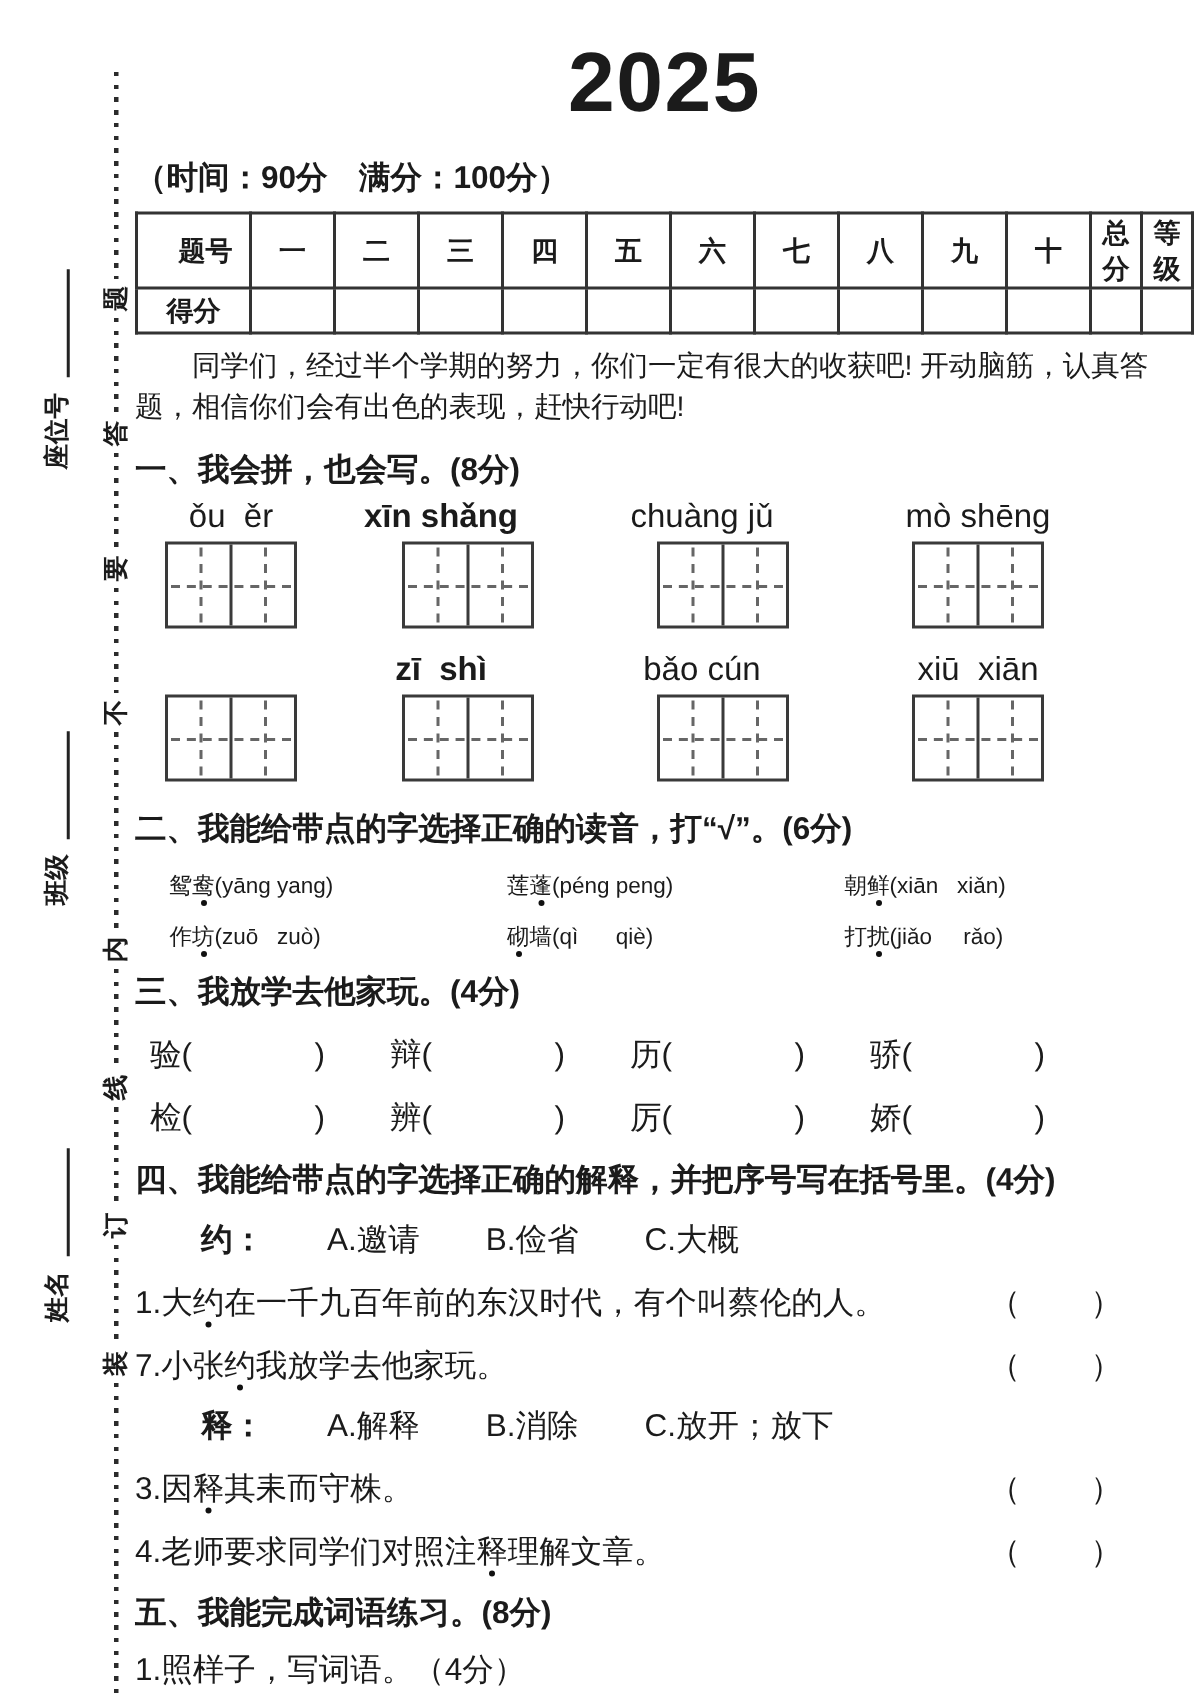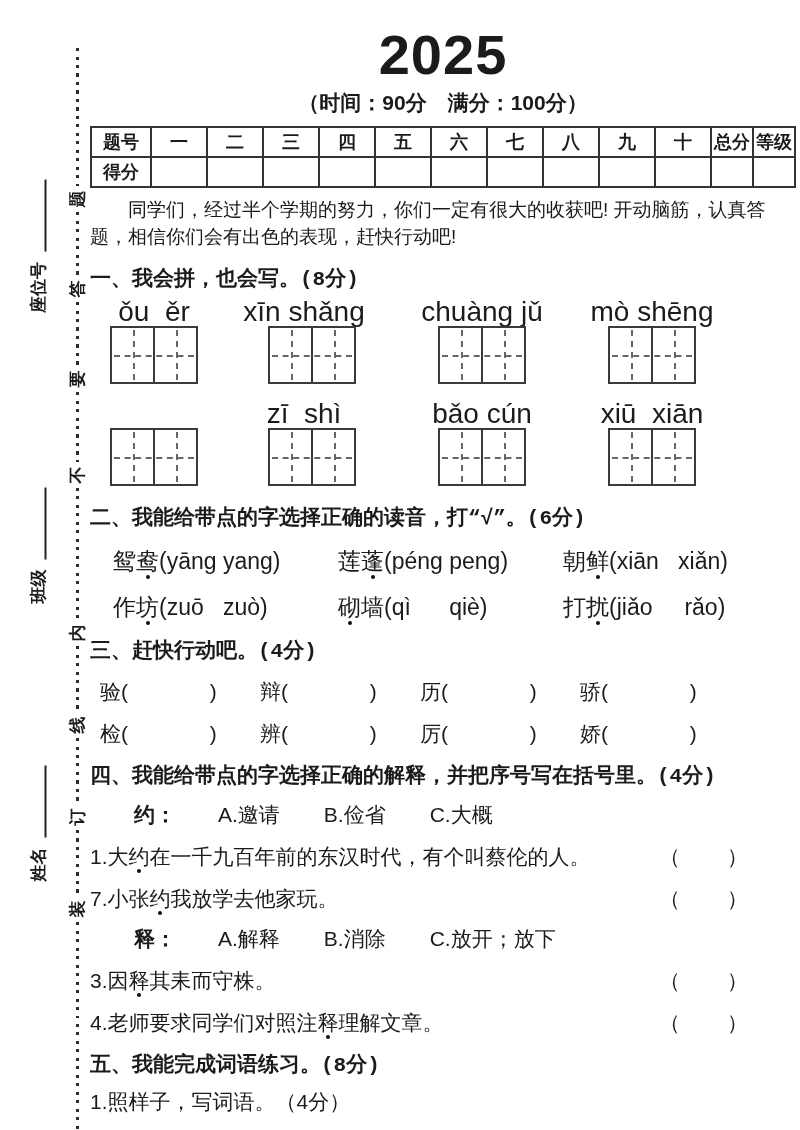--- a/index.html
+++ b/index.html
@@ -22,49 +22,49 @@
     position:absolute;left:66px;top:48px;bottom:0;width:22px;
     display:flex;flex-direction:column;align-items:center;
   }
   .leader{width:3px;background:repeating-linear-gradient(to bottom,#2b2b2b 0 3px,transparent 3px 8.5px);}
   .bind-char{height:26px;line-height:26px;font-size:17px;font-weight:700;transform:rotate(-90deg);}
   
   .content{position:absolute;left:90px;top:22px;width:706px;}
   .title-row{display:flex;justify-content:center;align-items:baseline;gap:6px;}
   .title-year{font-size:56px;font-weight:700;letter-spacing:1px;}
   .title-main{font-size:41px;font-weight:700;letter-spacing:1px;}
-  .subtitle{text-align:center;font-size:21px;font-weight:700;margin-top:2px;}
+  .subtitle{font-size:21px;font-weight:700;margin-top:17px;}
   
   table.score{border-collapse:collapse;width:100%;margin-top:9px;table-layout:fixed;}
   table.score td{
     border:2px solid #333;text-align:center;font-size:18px;font-weight:700;
     height:28px;padding:0;
   }
-  table.score td.qnum-label{width:58px;}
+  table.score td.qnum-label{width:58px;padding-left:16px;}
   table.score td.wide{width:54px;}
   
   .intro{font-size:19px;line-height:1.42;margin:9px 0 4px 0;text-indent:2em;font-weight:400;}
   
-  .sec-h{font-size:21px;font-weight:700;margin-top:13px;font-family:Liberation Mono, monospace;}
-  
-  .pinyin-row{position:relative;height:30px;margin-top:4px;font-size:28px;}
+  .sec-h{font-size:21px;font-weight:700;margin-top:13px;}
+  
+  .pinyin-row{position:relative;height:30px;margin-top:4px;font-size:22px;}
   .pinyin-row span{position:absolute;width:180px;text-align:center;white-space:pre;}
-  .py1{left:-26px;} .py2{left:124px;} .py3{left:302px;} .py4{left:472px;}
+  .py1{left:-26px;} .py2{left:114px;font-weight:bold;} .py3{left:288px;} .py4{left:472px;}
   .box-row{position:relative;height:62px;margin-bottom:10px;}
   .wbox{width:88px;height:58px;border:2px solid #3a3a3a;display:flex;position:absolute;top:0;background:#fff;box-sizing:border-box;}
   .wbox.c1{left:20px;} .wbox.c2{left:178px;} .wbox.c3{left:348px;} .wbox.c4{left:518px;}
   .wcell{flex:1;position:relative;}
   .wcell + .wcell{border-left:2px solid #3a3a3a;}
   .wcell::before{content:"";position:absolute;left:50%;top:2px;bottom:2px;border-left:2px dashed #666;}
   .wbox::after{content:"";position:absolute;left:2px;right:2px;top:50%;border-top:2px dashed #666;}
   
   .dotted{position:relative;font-style:normal;}
   .dotted::after{content:"";position:absolute;left:50%;bottom:-5px;width:4px;height:4px;border-radius:50%;background:#111;transform:translateX(-50%);}
   
-  .s2-row{display:grid;grid-template-columns:225px 225px auto;padding-left:23px;font-size:23px;margin-top:15px;white-space:pre;}
+  .s2-row{display:grid;grid-template-columns:225px 225px auto;padding-left:23px;font-size:15px;margin-top:15px;white-space:pre;}
   
   .s3-row{display:flex;padding-left:10px;font-size:21px;margin-top:14px;white-space:pre;}
   .s3-row span{width:160px;display:inline-block;}
   
   .opt-line{font-size:21px;margin-top:12px;padding-left:44px;display:flex;}
   .opt-word{margin-right:42px;font-weight:700;}
   .opt-line i{font-style:normal;margin-right:44px;}
   .sent{display:flex;justify-content:space-between;font-size:21px;margin-top:14px;}
   .sent .ans{white-space:pre;margin-right:48px;}
   
@@ -208,21 +208,21 @@
     <span><span>鸳</span><em class="dotted">鸯</em><span>(yāng yang)</span></span>
     <span><span>莲</span><em class="dotted">蓬</em><span>(péng peng)</span></span>
     <span><span>朝</span><em class="dotted">鲜</em><span>(xiān   xiǎn)</span></span>
   </div>
   <div class="s2-row">
     <span><span>作</span><em class="dotted">坊</em><span>(zuō   zuò)</span></span>
     <span><span></span><em class="dotted">砌</em><span>墙(qì      qiè)</span></span>
     <span><span>打</span><em class="dotted">扰</em><span>(jiǎo     rǎo)</span></span>
   </div>
 
-  <div class="sec-h">三、赶快行动吧。(4分)</div>
+  <div class="sec-h">三、我放学去他家玩。(4分)</div>
   <div class="s3-row">
     <span>验(              )</span>
     <span>辩(              )</span>
     <span>历(              )</span>
     <span>骄(              )</span>
   </div>
   <div class="s3-row">
     <span>检(              )</span>
     <span>辨(              )</span>
     <span>厉(              )</span>

